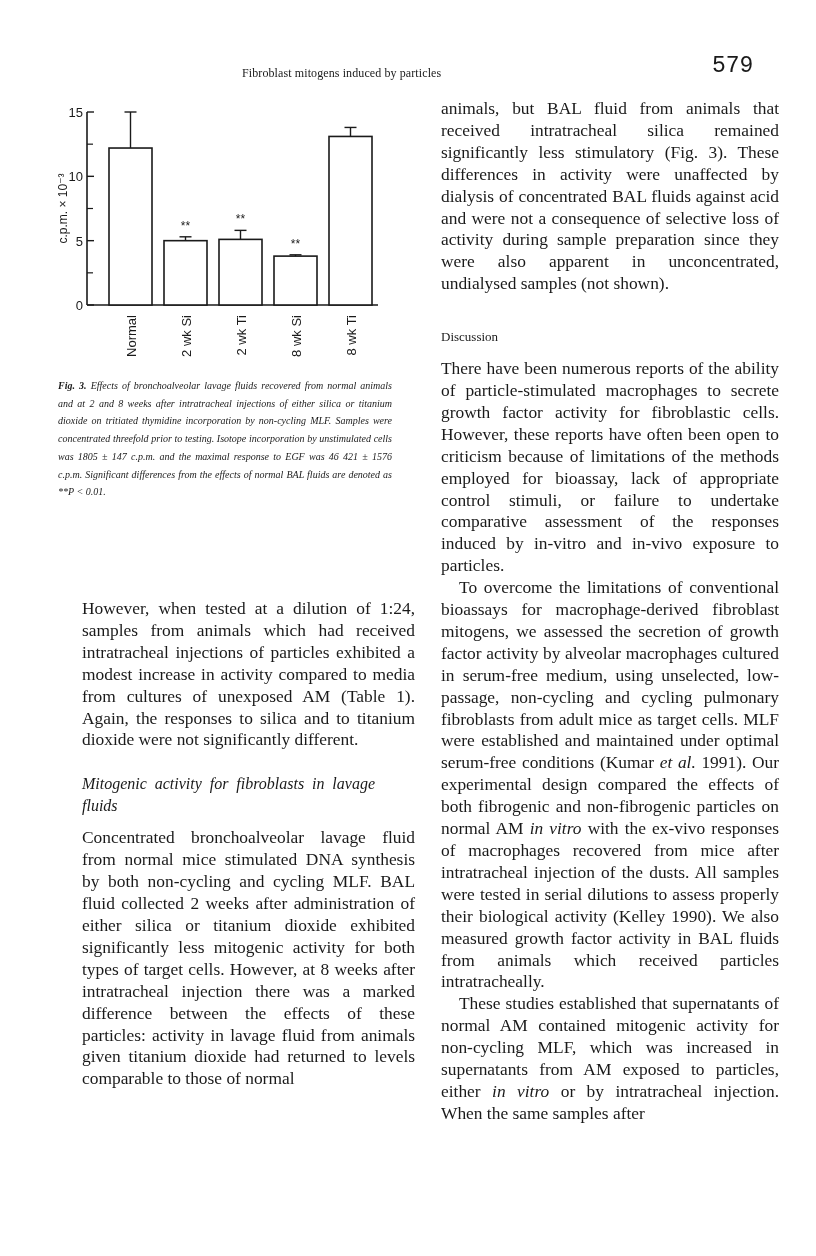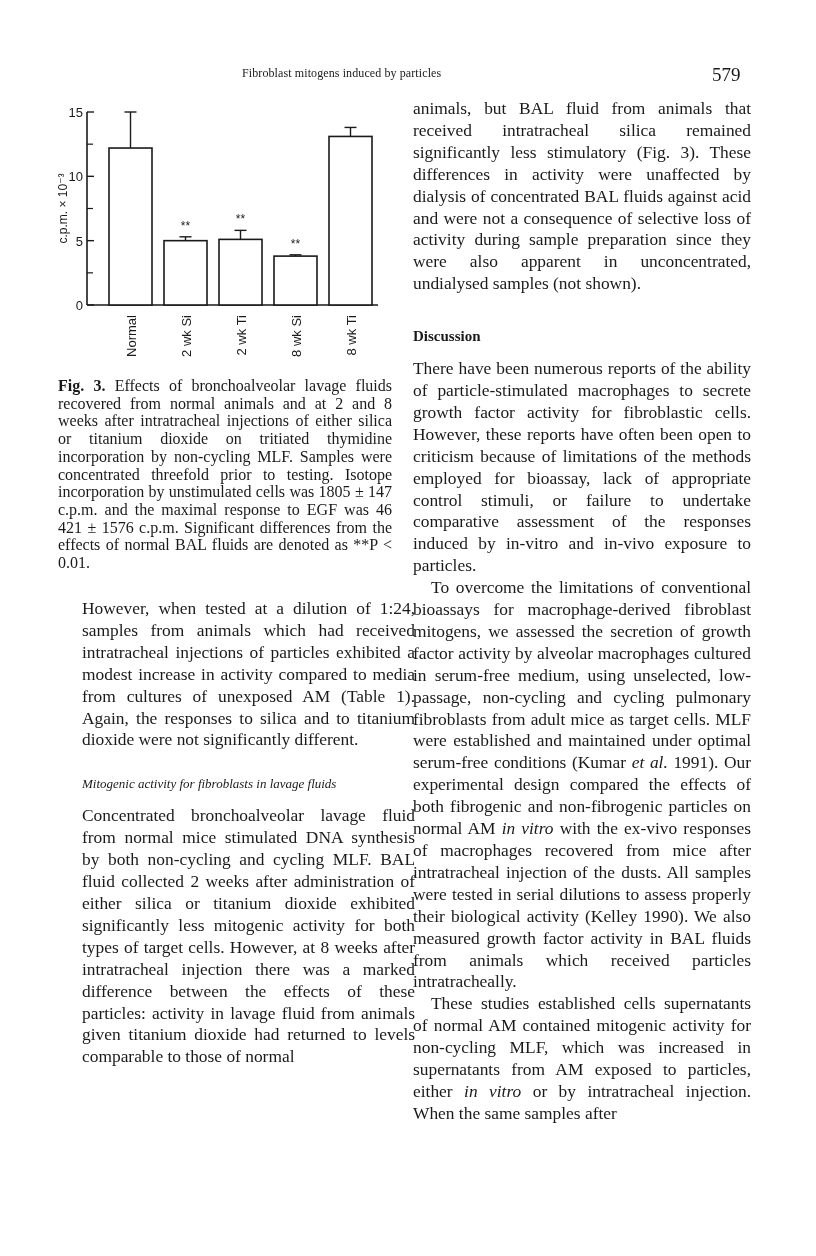--- a/index.html
+++ b/index.html
@@ -1,28 +1,28 @@
 <!DOCTYPE html>
 <html><head>
 <meta charset="utf-8">
 <style>
   html, body { margin: 0; padding: 0; background: #ffffff; }
   body { width: 816px; height: 1256px; position: relative; overflow: hidden; color: #1a1a1a; font-family: "DejaVu Serif", "Liberation Serif", serif; }
   .running-head { position: absolute; top: 66px; left: 232px; font-size: 12px; font-family: "Liberation Serif", "DejaVu Serif", serif; letter-spacing: 0.1px; margin-left: 10px; }
-  .page-num { position: absolute; top: 64px; left: 712px; font-size: 19px; font-family: Liberation Serif, serif; }
+  .page-num { position: absolute; top: 53px; left: 712px; font-size: 23px; font-family: Liberation Mono, monospace; }
   .chart { position: absolute; left: 50px; top: 95px; width: 340px; height: 280px; }
-  .caption { position: absolute; left: 58px; top: 377px; width: 334px; font-size: 16px; line-height: 17.7px; text-align: justify; font-family: "Liberation Serif", serif; }
+  .caption { position: absolute; left: 58px; top: 377px; width: 334px; font-size: 10px; line-height: 17.7px; text-align: justify; font-family: "Liberation Serif", serif; font-style: italic; }
   .caption b { font-weight: bold; }
   .col { position: absolute; font-family: "Liberation Serif", serif; font-size: 17.4px; line-height: 21.9px; text-align: justify; }
   .col p { margin: 0; text-align: justify; text-align-last: left; }
   .left-col { left: 58px; width: 333px; }
   .right-col { left: 413px; width: 338px; }
   .indent { text-indent: 18px; font-family: Liberation Serif, serif; }
-  .subhead { font-style: italic; font-size: 13px; line-height: 22px; font-family: "Liberation Serif", serif; }
-  .bold-head { font-weight: bold; font-size: 15px; font-family: "Liberation Serif", serif; }
+  .subhead { font-style: italic; font-size: 16px; line-height: 22px; font-family: "Liberation Serif", serif; }
+  .bold-head { font-weight: normal; font-size: 13px; font-family: "Liberation Serif", serif; }
   svg text { font-family: "Liberation Sans", "DejaVu Sans", sans-serif; }
 </style>
 </head>
 <body>
 
 <div class="running-head">Fibroblast mitogens induced by particles</div>
 <div class="page-num">579</div>
 
 <div class="chart">
   <svg id="chart-svg" width="340" height="280" viewBox="0 0 340 280">
@@ -70,19 +70,19 @@
   <b>Fig. 3.</b>
   <span>Effects of bronchoalveolar lavage fluids recovered from normal animals and at 2 and 8 weeks after intratracheal injections of either silica or titanium dioxide on tritiated thymidine incorporation by non-cycling MLF. Samples were concentrated threefold prior to testing. Isotope incorporation by unstimulated cells was 1805 ± 147 c.p.m. and the maximal response to EGF was 46 421 ± 1576 c.p.m. Significant differences from the effects of normal BAL fluids are denoted as **P &lt; 0.01.</span>
 </div>
 
 <div class="col left-col" style="top:598px;margin-left:24px;">
   <p>However, when tested at a dilution of 1:24, samples from animals which had received intratracheal injections of particles exhibited a modest increase in activity compared to media from cultures of unexposed AM (Table 1). Again, the responses to silica and to titanium dioxide were not significantly different.</p>
   <div class="subhead" style="margin-top:22px; margin-bottom:10px; padding-right:40px;">Mitogenic activity for fibroblasts in lavage fluids</div>
   <p>Concentrated bronchoalveolar lavage fluid from normal mice stimulated DNA synthesis by both non-cycling and cycling MLF. BAL fluid collected 2 weeks after administration of either silica or titanium dioxide exhibited significantly less mitogenic activity for both types of target cells. However, at 8 weeks after intratracheal injection there was a marked difference between the effects of these particles: activity in lavage fluid from animals given titanium dioxide had returned to levels comparable to those of normal</p>
 </div>
 
-<div class="col right-col" style="top:98px;">
+<div class="col right-col" style="top:98px;margin-left:28px;">
   <p>animals, but BAL fluid from animals that received intratracheal silica remained significantly less stimulatory (Fig. 3). These differences in activity were unaffected by dialysis of concentrated BAL fluids against acid and were not a consequence of selective loss of activity during sample preparation since they were also apparent in unconcentrated, undialysed samples (not shown).</p>
   <div class="bold-head" style="margin-top:31px; margin-bottom:10px;">Discussion</div>
   <p>There have been numerous reports of the ability of particle-stimulated macrophages to secrete growth factor activity for fibroblastic cells. However, these reports have often been open to criticism because of limitations of the methods employed for bioassay, lack of appropriate control stimuli, or failure to undertake comparative assessment of the responses induced by in-vitro and in-vivo exposure to particles.</p>
   <p class="indent"><span>To overcome the limitations of conventional bioassays for macrophage-derived fibroblast mitogens, we assessed the secretion of growth factor activity by alveolar macrophages cultured in serum-free medium, using unselected, low-passage, non-cycling and cycling pulmonary fibroblasts from adult mice as target cells. MLF were established and maintained under optimal serum-free conditions (Kumar </span><i>et al.</i><span> 1991). Our experimental design compared the effects of both fibrogenic and non-fibrogenic particles on normal AM </span><i>in vitro</i><span> with the ex-vivo responses of macrophages recovered from mice after intratracheal injection of the dusts. All samples were tested in serial dilutions to assess properly their biological activity (Kelley 1990). We also measured growth factor activity in BAL fluids from animals which received particles intratracheally.</span></p>
-  <p class="indent"><span>These studies established cells supernatants of normal AM contained mitogenic activity for non-cycling MLF, which was increased in supernatants from AM exposed to particles, either </span><i>in vitro</i><span> or by intratracheal injection. When the same samples after</span></p>
+  <p class="indent"><span>These studies established that supernatants of normal AM contained mitogenic activity for non-cycling MLF, which was increased in supernatants from AM exposed to particles, either </span><i>in vitro</i><span> or by intratracheal injection. When the same samples after</span></p>
 </div>
 
 </body></html>

